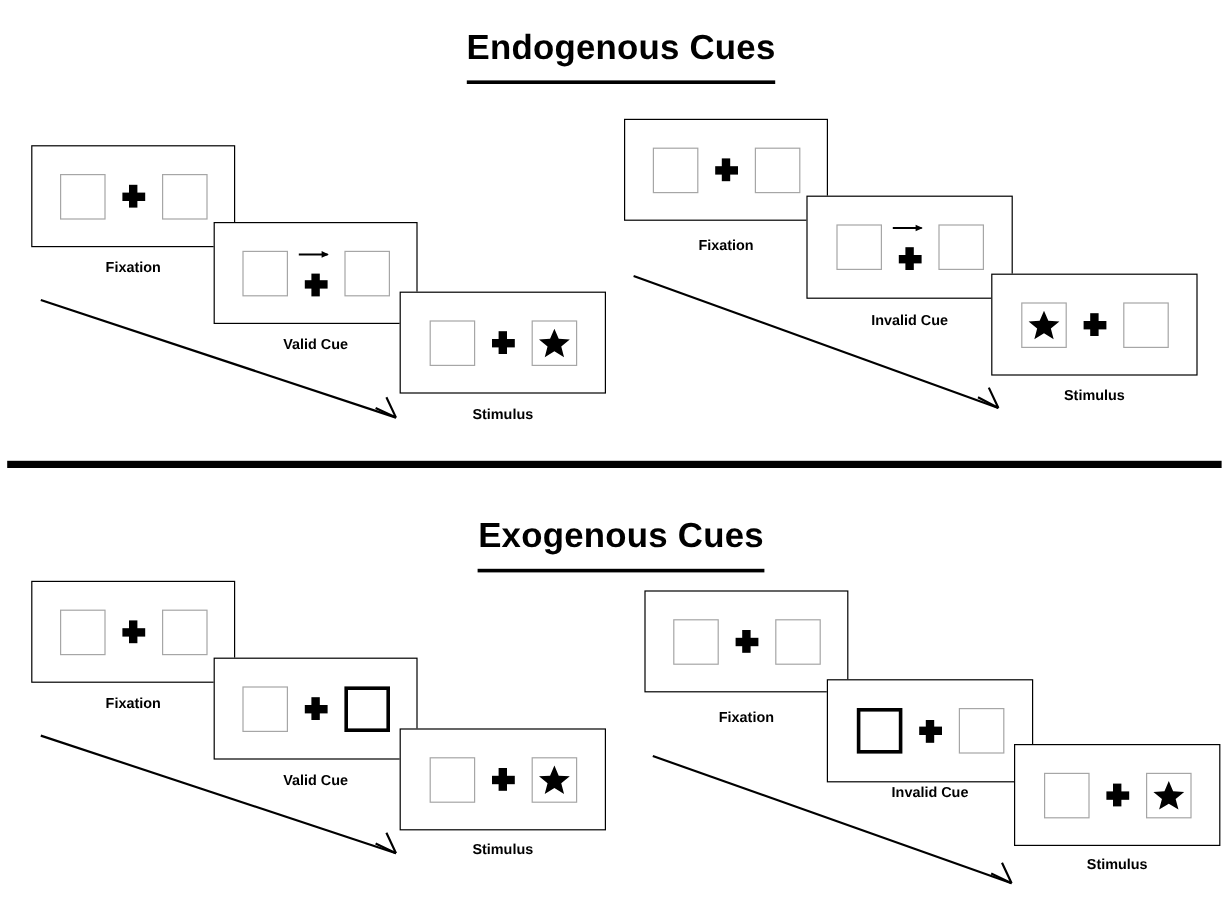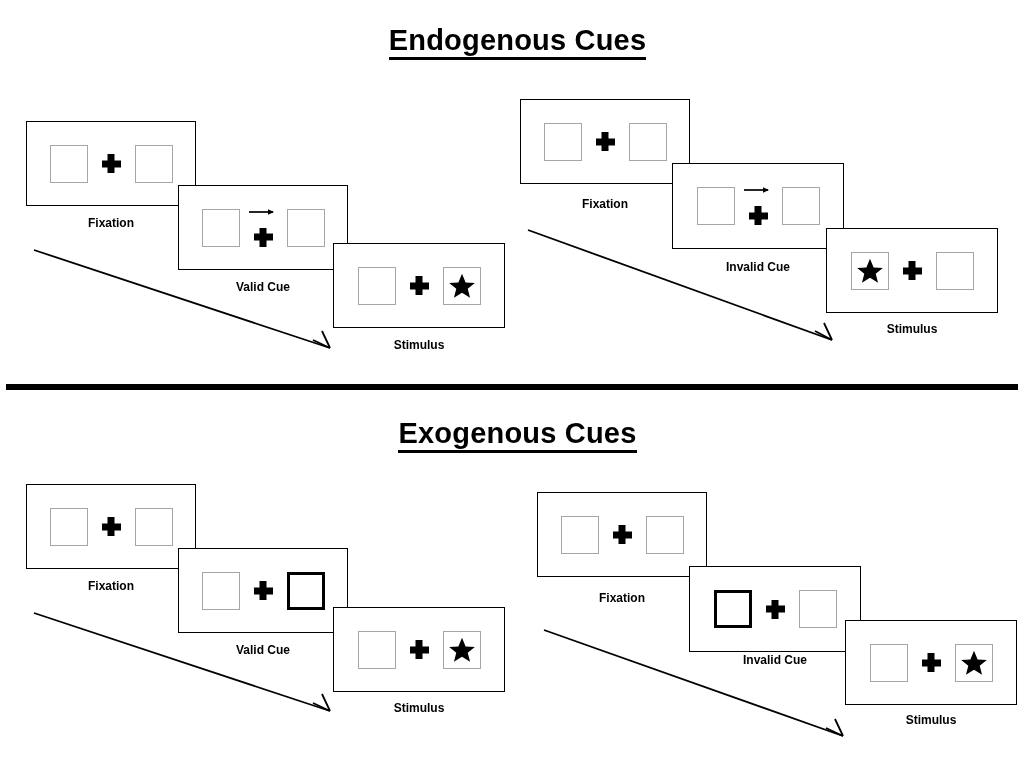--- a/index.html
+++ b/index.html
@@ -25,21 +25,21 @@
     width: 100%;
     left: 0;
     text-align: center;
     font-weight: bold;
     font-size: 29px;
     letter-spacing: 0.2px;
     white-space: nowrap;
   }
   .section-title span {
     border-bottom: 3px solid #000;
-    padding-bottom: 1px;
+    padding-bottom: 11px;
     margin-left: 12px;
   }
 
   
   .divider {
     position: absolute;
     background: #000000;
   }
 
   
@@ -235,21 +235,21 @@
         </svg>
       </div>
       <div class="plus"></div>
       <div class="box"></div>
     </div>
   </div>
   <div class="caption" style="left:826px; top:322px; width:172px;">Stimulus</div>
 
   <div class="divider" style="left:6px; top:384px; width:1012px; height:6px;"></div>
 
-  <div class="section-title" style="top:417px;">
+  <div class="section-title" style="top:431px;">
     <span>Exogenous Cues</span>
   </div>
 
   <svg class="time-arrow" style="left:30px; top:607px; width:320px; height:120px;" viewBox="0 0 320 120">
     <line x1="4" y1="6" x2="300" y2="104" stroke="#000" stroke-width="1.8"></line>
     <path d="M300 104 L283 96 M300 104 L292 87" stroke="#000" stroke-width="1.8" fill="none"></path>
   </svg>
 
   <div class="panel" style="left:26px; top:484px; width:170px; height:85px;">
     <div class="panel-inner">

